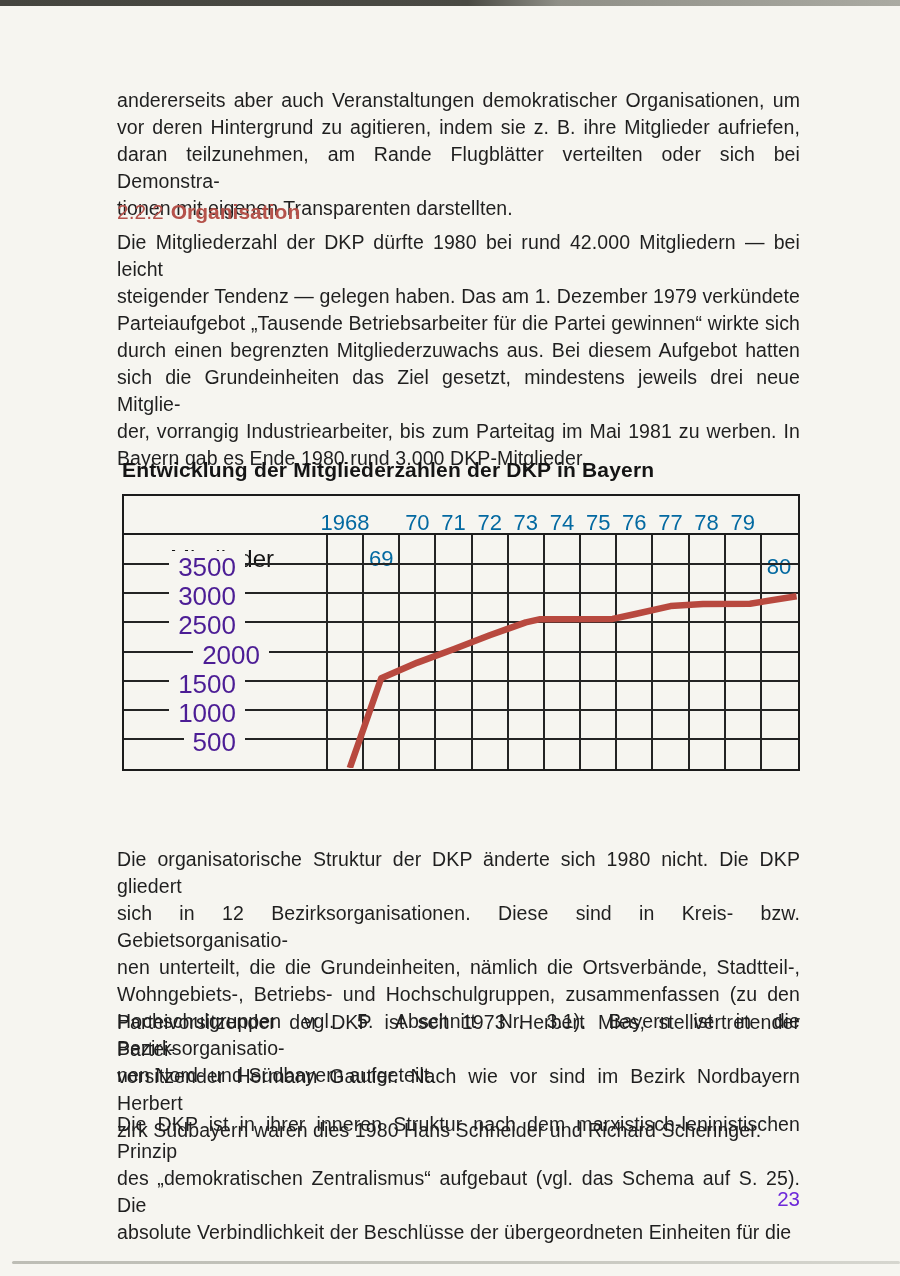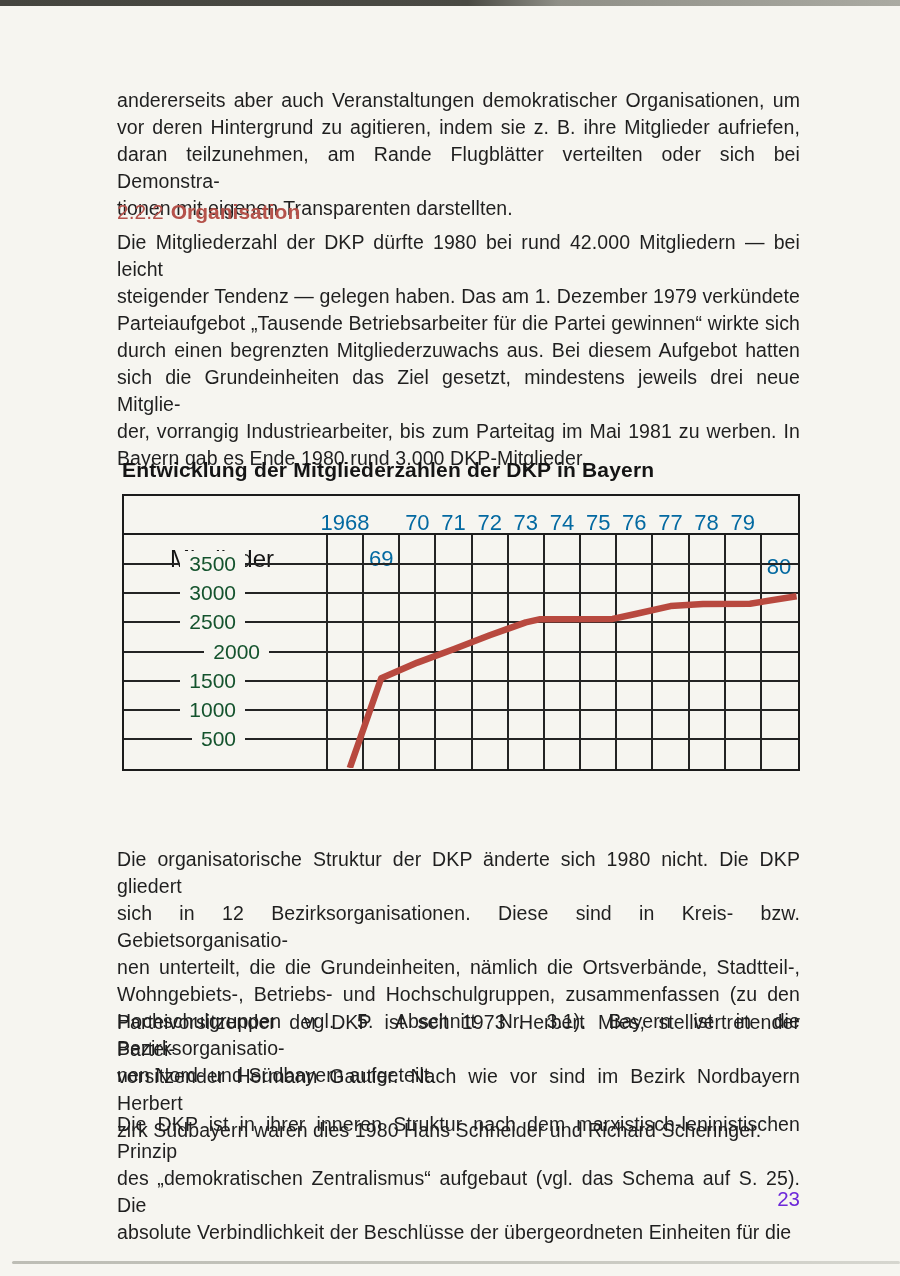--- a/index.html
+++ b/index.html
@@ -48,21 +48,21 @@
   }
   .year-label{
     position:absolute;top:8px;height:37px;display:flex;align-items:center;
     justify-content:center;font-size:22px;color:#0369a1;white-space:nowrap;
   }
   .hline{position:absolute;left:0;right:0;height:2px;background:#242424;}
   .vline{position:absolute;top:39px;bottom:0;width:2px;background:#242424;}
   .ylab-wrap{position:absolute;left:0;width:121px;text-align:right;z-index:3;}
   .ylab-wrap .ylab{
     display:inline-block;background:#f6f5f0;padding:1px 9px;
-    font-size:21px;color:#14532d;
+    font-size:26px;color:#4c1d95;
   }
   #chart-svg{position:absolute;left:0;top:0;z-index:4;}
   #para-structure{top:846px;}
   #para-leadership{top:1009px;}
   #para-principle{top:1111px;}
   #page-number{
     position:absolute;left:117px;top:1187px;width:683px;
     text-align:right;font-size:20.5px;color:#6d28d9;
   }
 </style>

